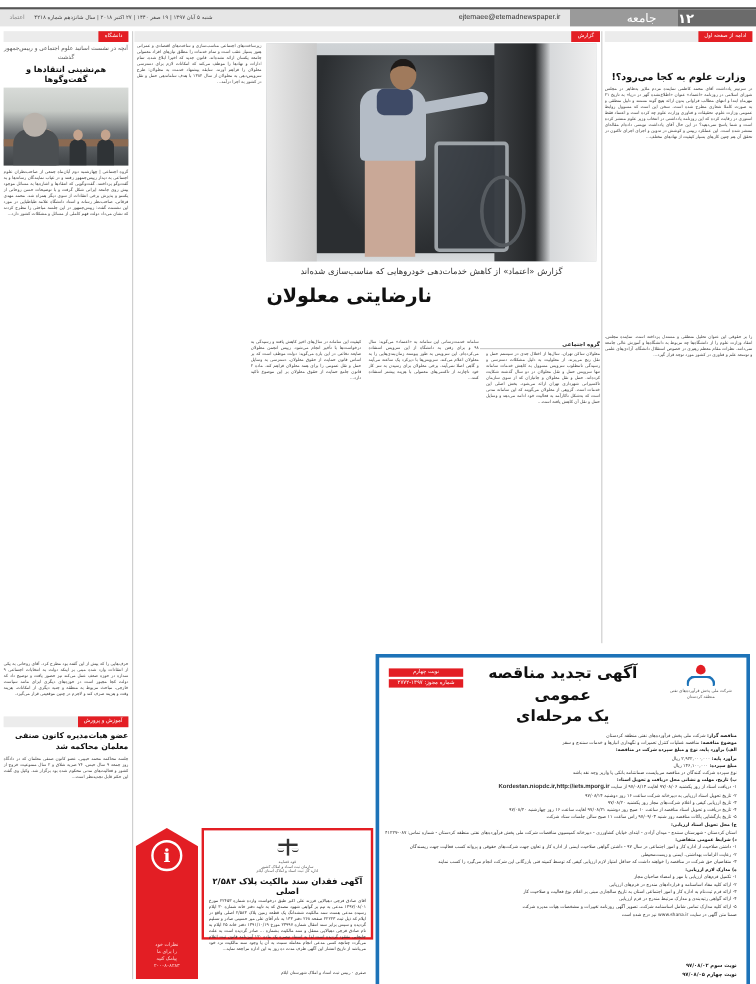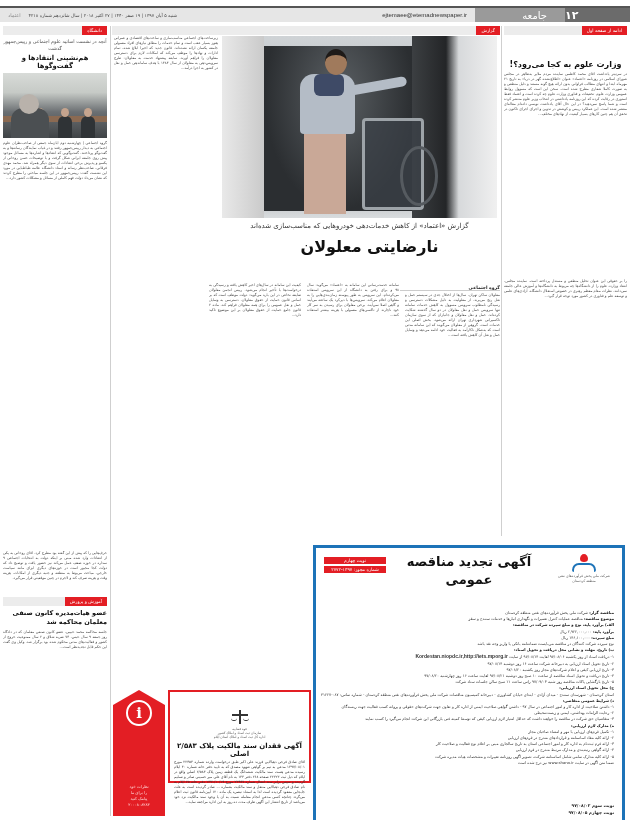--- a/index.html
+++ b/index.html
@@ -36,42 +36,42 @@
   .photo-interior { position: absolute; left: 42px; top: 10px; width: 150px; height: 165px; background: radial-gradient(ellipse at 50% 30%, #5b6064, #2b2e31 70%); }
   .photo-man-body { position: absolute; left: 78px; top: 38px; width: 55px; height: 60px; background: #b4bcc6; border-radius: 14px 14px 4px 4px; }
   .photo-man-vest { position: absolute; left: 92px; top: 38px; width: 30px; height: 22px; background: #3e4a66; border-radius: 6px; }
   .photo-man-head { position: absolute; left: 103px; top: 13px; width: 22px; height: 26px; background: #a07a5c; border-radius: 50%; border-top: 6px solid #1e1a18; }
   .photo-man-legs { position: absolute; left: 82px; top: 96px; width: 42px; height: 82px; background: #c9a897; }
   .photo-man-arm { position: absolute; left: 125px; top: 45px; width: 60px; height: 10px; background: #b4bcc6; transform: rotate(-10deg); border-radius: 5px; }
   .photo-wheelchair { position: absolute; left: 140px; top: 82px; width: 62px; height: 92px; border: 3px solid #9da3a8; border-radius: 4px; background: rgba(60,66,72,0.7); }
   .photo-wheel { position: absolute; left: 178px; top: 110px; width: 38px; height: 60px; border: 3px solid #565b60; border-radius: 50%; }
 
   .kicker { position: absolute; top: 222px; left: 222px; width: 275px; font-size: 7px; text-align: center; color: #333; }
-  .headline { position: absolute; top: 236px; left: 232px; width: 275px; text-align: center; font-weight: bold; color: #111; font-size: 16px; line-height: 21px; }
+  .headline { position: absolute; top: 236px; left: 222px; width: 275px; text-align: left; font-weight: bold; color: #111; font-size: 16px; line-height: 21px; }
 
   .main-text { position: absolute; top: 283px; height: 258px; }
   .sub-label { position: absolute; font-size: 4.5px; font-weight: bold; color: #222; }
 
   
   .tender { position: absolute; top: 545px; left: 313px; width: 312px; height: 291px; border: 3px solid #1d73b8; background: #fff; }
   .tender-title { position: absolute; top: 5px; right: 78px; width: 150px; text-align: center; font-weight: bold; font-size: 13px; line-height: 18px; color: #111; }
   .tender-logo { position: absolute; top: 6px; right: 8px; width: 60px; text-align: center; font-size: 3.5px; color: #555; line-height: 4.5px; }
   .tender-logo .flame { width: 8px; height: 8px; background: #e31e24; border-radius: 50% 50% 50% 50% / 60% 60% 40% 40%; margin: 0 auto 1px; }
   .tender-logo .drops { width: 24px; height: 9px; margin: 0 auto 2px; border-radius: 10px 10px 3px 3px; border: 2px solid #1d73b8; border-bottom: none; }
   .tender-badges { position: absolute; top: 9px; left: 8px; width: 62px; }
   .tender-badge { background: #e31e24; color: #fff; font-size: 4.5px; padding: 1px 3px; margin-bottom: 2px; text-align: center; }
   .tender-body { position: absolute; top: 62px; right: 8px; width: 293px; height: 175px; }
   .tender-line { font-size: 3.8px; line-height: 6.2px; color: #333; white-space: nowrap; overflow: hidden; text-overflow: clip; }
   .tender-line b { color: #111; }
   .tender-url { direction: ltr; font-family: "Liberation Sans", sans-serif; font-weight: bold; font-size: 5px; }
   .tender-footer { position: absolute; bottom: 6px; right: 8px; left: 8px; display: flex; justify-content: space-between; font-size: 4.5px; font-weight: bold; color: #222; }
   .tender-dates { position: absolute; bottom: 17px; right: 8px; font-size: 4.3px; font-weight: bold; line-height: 7px; color: #222; }
 
   
-  .deed { position: absolute; top: 690px; left: 168px; width: 143px; height: 93px; border: 2px solid #e31e24; background: #fff; padding: 14px 4px; }
+  .deed { position: absolute; top: 690px; left: 168px; width: 143px; height: 93px; border: 2px solid #e31e24; background: #fff; padding: 3px 4px; }
   .deed-emblem { width: 18px; height: 16px; margin: 4px auto 1px; position: relative; }
   .deed-emblem .pole { position: absolute; left: 8px; top: 0; width: 2px; height: 14px; background: #333; }
   .deed-emblem .beam { position: absolute; left: 1px; top: 4px; width: 16px; height: 1.5px; background: #333; }
   .deed-emblem .panl { position: absolute; left: 0; top: 8px; width: 6px; height: 3px; border-bottom: 1.5px solid #333; border-radius: 0 0 4px 4px; }
   .deed-emblem .panr { position: absolute; right: 0; top: 8px; width: 6px; height: 3px; border-bottom: 1.5px solid #333; border-radius: 0 0 4px 4px; }
   .deed-org { font-size: 3.2px; text-align: center; color: #555; line-height: 4px; }
   .deed-title { font-size: 7px; font-weight: bold; text-align: center; margin: 3px 0 2px; color: #111; }
   .deed-sign { font-size: 3.5px; color: #333; margin-top: 2px; }
 
   .red-sidebar { position: absolute; top: 690px; left: 113px; width: 52px; height: 126px; background: #e31e24; clip-path: polygon(50% 0, 100% 12%, 100% 100%, 0 100%, 0 12%); }
@@ -174,20 +174,21 @@
 <div class="edu-title">عضو هیات‌مدیره کانون صنفی معلمان محاکمه شد</div>
 <div class="txt" style="position:absolute;top:630px;left:3px;width:104px;height:186px;">جلسه محاکمه محمد حبیبی، عضو کانون صنفی معلمان که در دادگاه روز جمعه ۹ سال حبس، ۷۴ ضربه شلاق و ۲ سال ممنوعیت خروج از کشور و فعالیت‌های مدنی محکوم شده بود برگزار شد. وکیل وی گفت این حکم قابل تجدیدنظر است...</div>
 
 <div class="tender">
   <div class="tender-badges">
     <div class="tender-badge">نوبت چهارم</div>
     <div class="tender-badge">شماره مجوز: ۱۳۹۷-۲۷۷۲</div>
   </div>
   <div class="tender-title">
     <div>آگهی تجدید مناقصه عمومی</div>
+    <div>یک مرحله‌ای</div>
   </div>
   <div class="tender-logo">
     <div class="flame"></div>
     <div class="drops"></div>
     <div>شرکت ملی پخش فرآورده‌های نفتی منطقه کردستان</div>
   </div>
   <div class="tender-body">
     <div class="tender-line"><b>مناقصه گزار:</b> <span>شرکت ملی پخش فرآورده‌های نفتی منطقه کردستان</span></div>
     <div class="tender-line"><b>موضوع مناقصه:</b> <span>مناقصه عملیات کنترل تعمیرات و نگهداری انبارها و خدمات سنندج و سقز</span></div>
     <div class="tender-line"><b>الف) برآورد پایه، نوع و مبلغ سپرده شرکت در مناقصه:</b></div>

